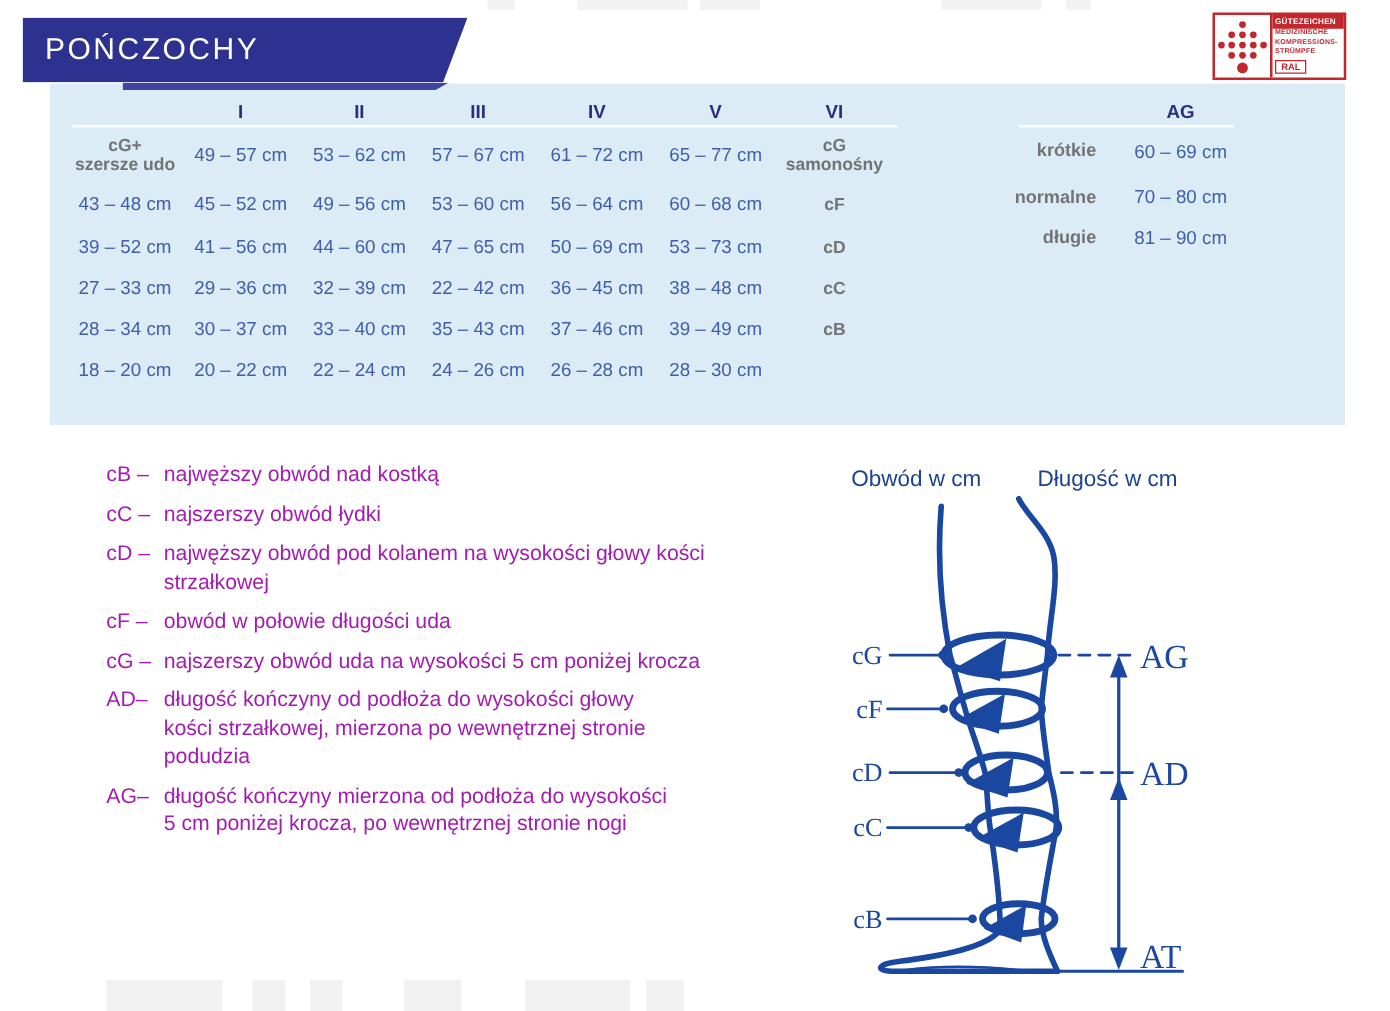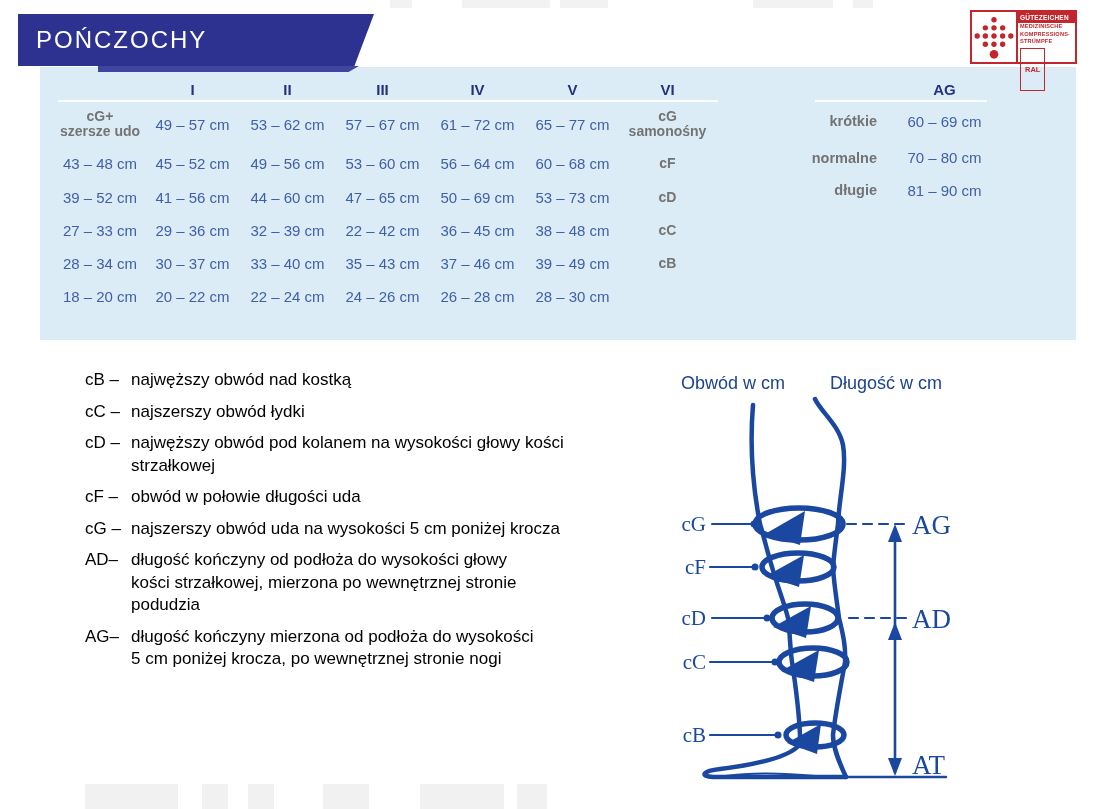--- a/index.html
+++ b/index.html
@@ -23,21 +23,21 @@
 
   
   .logo{position:absolute;left:970px;top:10px;width:107px;height:54px;background:#fff;
         border:2px solid #c1272d;box-sizing:border-box;display:flex;}
   .logo-dots{width:44px;flex:none;}
   .logo-right{flex:1;border-left:2px solid #c1272d;display:flex;flex-direction:column;}
   .logo-title{background:#c1272d;color:#fff;font-size:6.5px;font-weight:bold;
         letter-spacing:.2px;padding:2px 2px;}
   .logo-line{color:#c1272d;font-size:5.6px;font-weight:bold;line-height:7.5px;padding-left:2px;letter-spacing:.2px;}
   .logo-ral{align-self:flex-start;margin:2px 0 0 2px;border:1px solid #c1272d;color:#c1272d;
-        font-size:7.5px;font-weight:bold;padding:16px 4px;text-align:right;}
+        font-size:7.5px;font-weight:bold;padding:0 4px;text-align:right;}
 
   
   .size-table{position:absolute;left:55px;top:78px;display:grid;
         grid-template-columns:90px repeat(6,95px);
         grid-template-rows:23px 46px 33px 34px 33px 33px 33px;}
   .size-table .hcell{display:flex;align-items:center;justify-content:center;
         color:#27307f;font-weight:bold;font-size:15px;}
   .size-table .rlabel{display:flex;flex-direction:column;align-items:center;justify-content:center;
         color:#737373;font-weight:bold;font-size:14px;line-height:15px;}
   .size-table .rlabel .sub:empty{display:none;}
@@ -50,21 +50,21 @@
         grid-template-columns:92px 115px;grid-template-rows:23px 40px 33px 32px;}
   .len-table .hcell{display:flex;align-items:center;justify-content:center;
         color:#27307f;font-weight:bold;font-size:15px;}
   .len-table .llabel{display:flex;align-items:center;justify-content:flex-end;
         color:#737373;font-weight:bold;font-size:14.5px;padding-right:10px;}
   .len-table .vcell{display:flex;align-items:center;justify-content:center;
         color:#3f5fa8;font-size:15px;}
 
   
   .legend{position:absolute;left:85px;top:369px;width:560px;}
-  .litem{display:flex;margin-bottom:9px;color:#000000;font-size:17px;line-height:22.5px;}
+  .litem{display:flex;margin-bottom:9px;color:#a21caf;font-size:17px;line-height:22.5px;}
   .lkey{width:46px;flex:none;}
   .ltext{white-space:pre-line;width:505px;}
 
   
   .diagram{position:absolute;left:650px;top:368px;}
   .dh{font-family:"Liberation Sans",sans-serif;font-size:18px;fill:#1c438f;}
   .dlabel{font-family:"Liberation Serif",serif;font-size:21px;fill:#1a479f;}
   .dbig{font-family:"Liberation Serif",serif;font-size:27px;fill:#1a479f;}
 </style>
 </head>

